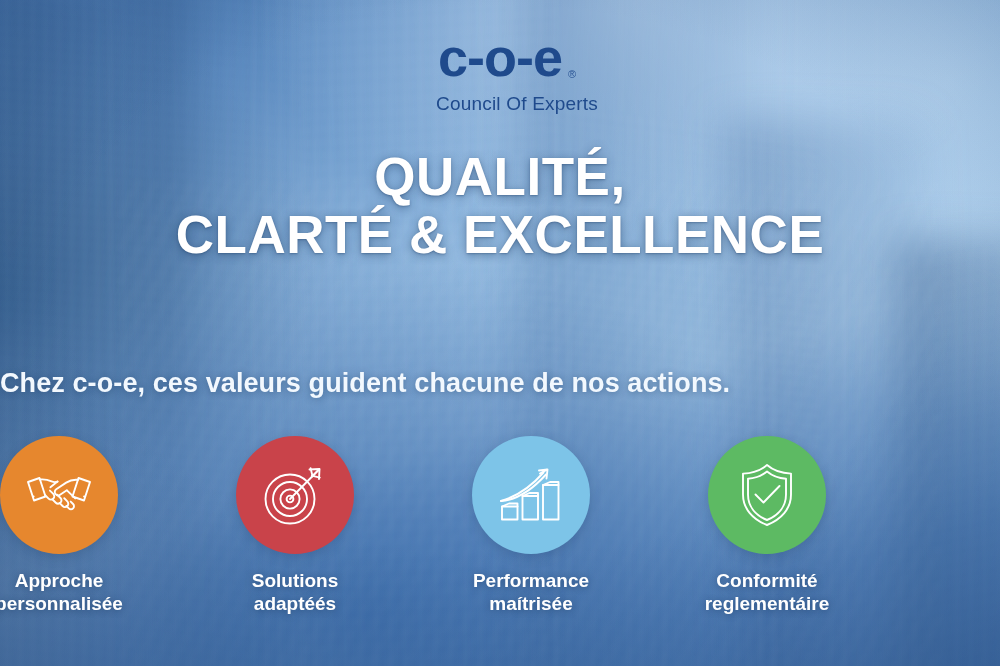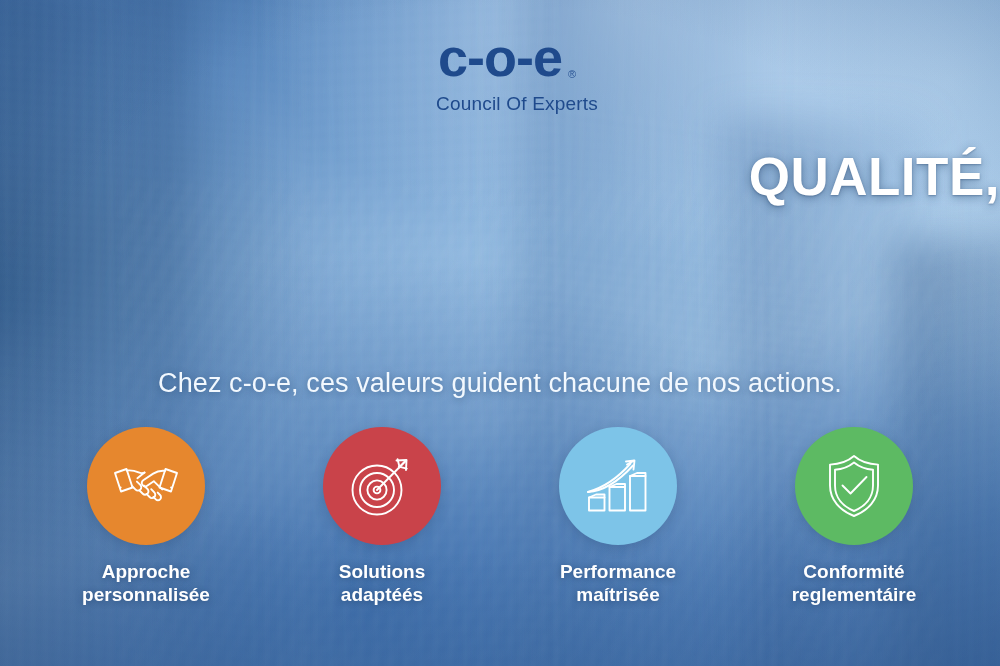--- a/index.html
+++ b/index.html
@@ -78,36 +78,36 @@
   .logo-reg{
     position:absolute; right:-13px; bottom:4px;
     font-size:11px; font-weight:normal; color:#2a5494;
   }
   .logo-sub{
     margin-top:9px; font-size:19px; color:#1f4a8c; letter-spacing:.2px;margin-left:34px;
   }
 
   .headline{
     position:absolute; top:148px; left:0; width:100%;
-    text-align:right; color:#fff; font-weight:bold;
+    text-align:center; color:#fff; font-weight:bold;
     font-size:53px; line-height:58px; letter-spacing:.5px;
     text-shadow:0 2px 10px rgba(25,55,95,.45), 0 1px 2px rgba(25,55,95,.35);
   }
   .headline div{ white-space:nowrap; }
 
   .subhead{
     position:absolute; top:368px; left:0; width:100%;
-    text-align:center; color:#f2f8fe; font-size:27px; font-weight:400;
+    text-align:left; color:#f2f8fe; font-size:27px; font-weight:700;
     letter-spacing:.1px;
     text-shadow:0 1px 7px rgba(25,55,95,.45);
   }
 
   .cards{
-    position:absolute; top:427px; left:0; width:100%;
-    display:flex; justify-content:center; align-items:flex-start; gap:118px;
+    position:absolute; top:436px; left:0; width:100%;
+    display:flex; justify-content:flex-start; align-items:flex-start; gap:118px;
   }
   .card{ width:118px; display:flex; flex-direction:column; align-items:center; }
   .circle{
     width:118px; height:118px; border-radius:50%;
     display:flex; align-items:center; justify-content:center;
     box-shadow:0 3px 12px rgba(22,52,90,.22);
   }
   .circle svg{ display:block; }
   .card-label{
     margin-top:15px; width:200px; text-align:center;
@@ -141,20 +141,21 @@
   <div class="logo-wrap">
     <div class="logo-mark">
       <span>c-o-e</span>
       <span class="logo-reg">®</span>
     </div>
     <div class="logo-sub">Council Of Experts</div>
   </div>
 
   <div class="headline">
     <div>QUALITÉ,</div>
+    <div>CLARTÉ &amp; EXCELLENCE</div>
   </div>
 
   <div class="subhead">Chez c-o-e, ces valeurs guident chacune de nos actions.</div>
 
   <div class="cards">
 
     <div class="card">
       <div class="circle" style="background:#E6872E">
         <span>
           <svg width="72" height="52" viewBox="0 0 72 52" fill="none" stroke="#fff" stroke-width="1.9" stroke-linecap="round" stroke-linejoin="round">

